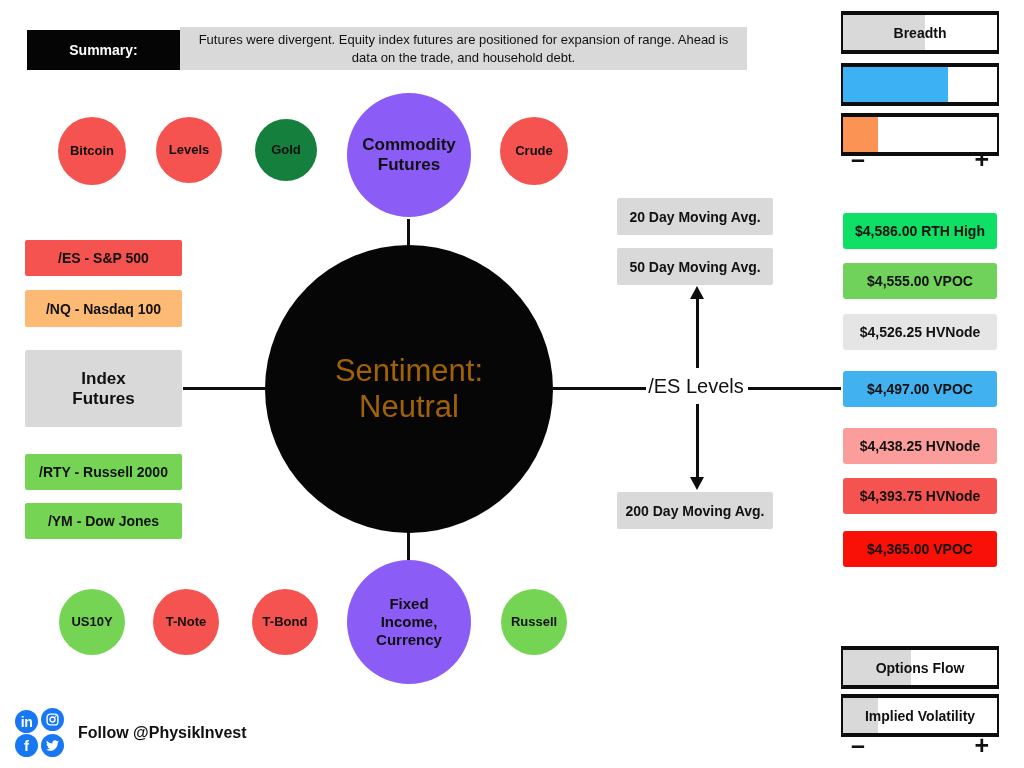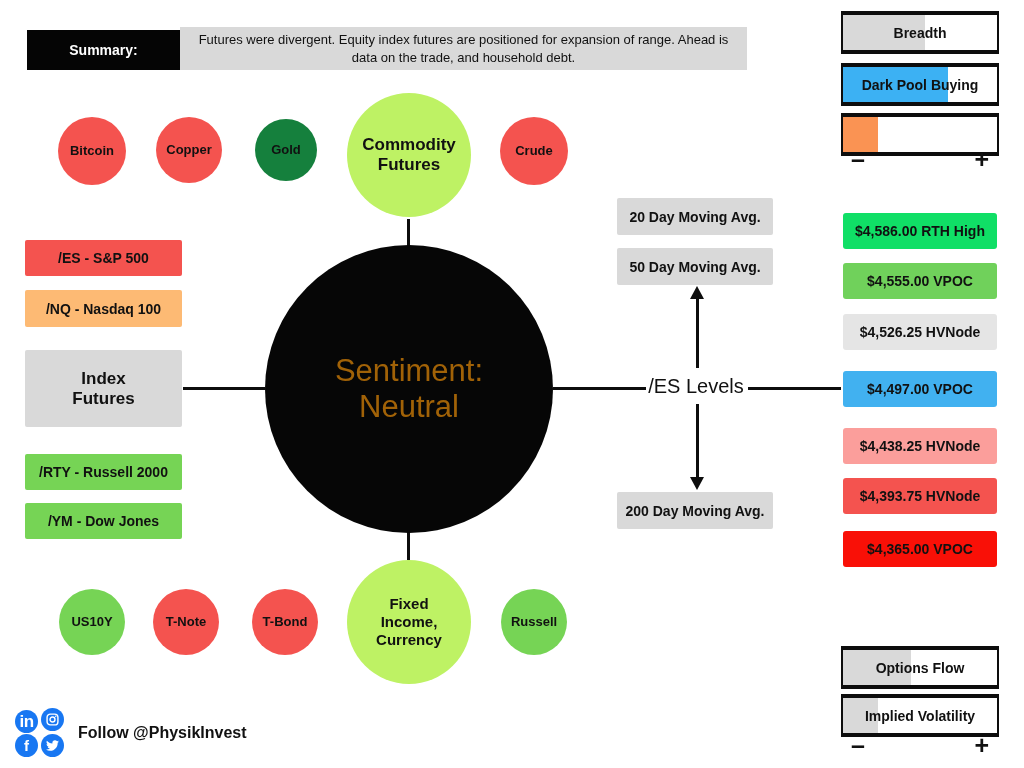--- a/index.html
+++ b/index.html
@@ -54,50 +54,49 @@
   
   .idx{left:25px;width:157px;height:36px;font-size:14px;}
   .hub-box{left:25px;top:350px;width:157px;height:77px;background:#d9d9d9;font-size:17px;line-height:1.15;}
   .hub-box span{max-width:84px;}
 
   
   .ma{left:617px;width:156px;height:37px;background:#d9d9d9;font-size:14px;}
 
   
   .sat{font-size:13px;line-height:1.1;}
-  .hub-circle{background:#bef264;}
+  .hub-circle{background:#8b5cf6;}
   .sentiment{
     left:265px;top:245px;width:288px;height:288px;background:#060606;color:#a16207;
     font-size:31px;font-weight:500;line-height:1.16;
   }
   .es-label{left:645px;top:375px;width:102px;text-align:center;font-size:20px;font-weight:400;}
 
   
   .social{
     position:absolute;width:23px;height:23px;border-radius:50%;
     display:flex;align-items:center;justify-content:center;color:#fff;
   }
   .social svg{display:block;}
-  .social .txt{font-size:17px;font-weight:bold;letter-spacing:-0.5px;}
+  .social .txt{font-size:14px;font-weight:bold;letter-spacing:-0.5px;}
   .social .fb{font-size:15px;font-weight:bold;}
   .follow{left:78px;top:724px;font-size:16px;font-weight:bold;}
 </style>
 </head>
 <body>
 
 <div class="abs box summary-label">Summary:</div>
 <div class="abs box summary-text">Futures were divergent. Equity index futures are positioned for expansion of range. Ahead is data on the trade, and household debt.</div>
 
 <div class="gauge" style="top:11px">
   <div class="gauge-fill" style="background: rgb(217, 217, 217); width: 53%;"></div>
   <div class="gauge-label">Breadth</div>
 </div>
 <div class="gauge" style="top:63px">
   <div class="gauge-fill" style="background: rgb(60, 177, 243); width: 68%;"></div>
-  <div class="gauge-label">Dark Pool Buying</div>
 </div>
 <div class="gauge" style="top:113px">
   <div class="gauge-fill" style="background: rgb(250, 147, 83); width: 23%;"></div>
 </div>
 <div class="scale-row" style="top:147px">
   <span>–</span>
   <span>+</span>
 </div>
 
 <div class="abs box level" style="top: 213px; background: rgb(16, 223, 102);">$4,586.00 RTH High</div>
@@ -143,21 +142,21 @@
 
 <div class="abs circle hub-circle" style="left:347px;top:560px;width:124px;height:124px;font-size:15px;line-height:1.2;padding:0 27px">Fixed Income, Currency</div>
 
 <div class="abs box hub-box">
   <span>Index Futures</span>
 </div>
 
 <div class="abs es-label">/ES Levels</div>
 
 <div class="abs circle sat" style="left: 58px; top: 117px; width: 68px; height: 68px; background: rgb(244, 83, 79);">Bitcoin</div>
-<div class="abs circle sat" style="left: 156px; top: 117px; width: 66px; height: 66px; background: rgb(244, 83, 79);">Copper</div>
+<div class="abs circle sat" style="left: 156px; top: 117px; width: 66px; height: 66px; background: rgb(244, 83, 79);">Levels</div>
 <div class="abs circle sat" style="left: 255px; top: 119px; width: 62px; height: 62px; background: #15803d;">Gold</div>
 <div class="abs circle sat" style="left: 500px; top: 117px; width: 68px; height: 68px; background: rgb(244, 83, 79);">Crude</div>
 
 <div class="abs circle sat" style="left: 59px; top: 589px; width: 66px; height: 66px; background: rgb(118, 212, 85);">US10Y</div>
 <div class="abs circle sat" style="left: 153px; top: 589px; width: 66px; height: 66px; background: rgb(244, 83, 79);">T-Note</div>
 <div class="abs circle sat" style="left: 252px; top: 589px; width: 66px; height: 66px; background: rgb(244, 83, 79);">T-Bond</div>
 <div class="abs circle sat" style="left: 501px; top: 589px; width: 66px; height: 66px; background: rgb(118, 212, 85);">Russell</div>
 
 <div class="abs box idx" style="top: 240px; background: rgb(244, 83, 79);">/ES - S&amp;P 500</div>
 <div class="abs box idx" style="top: 290px; height: 37px; background: #fdba74;">/NQ - Nasdaq 100</div>

